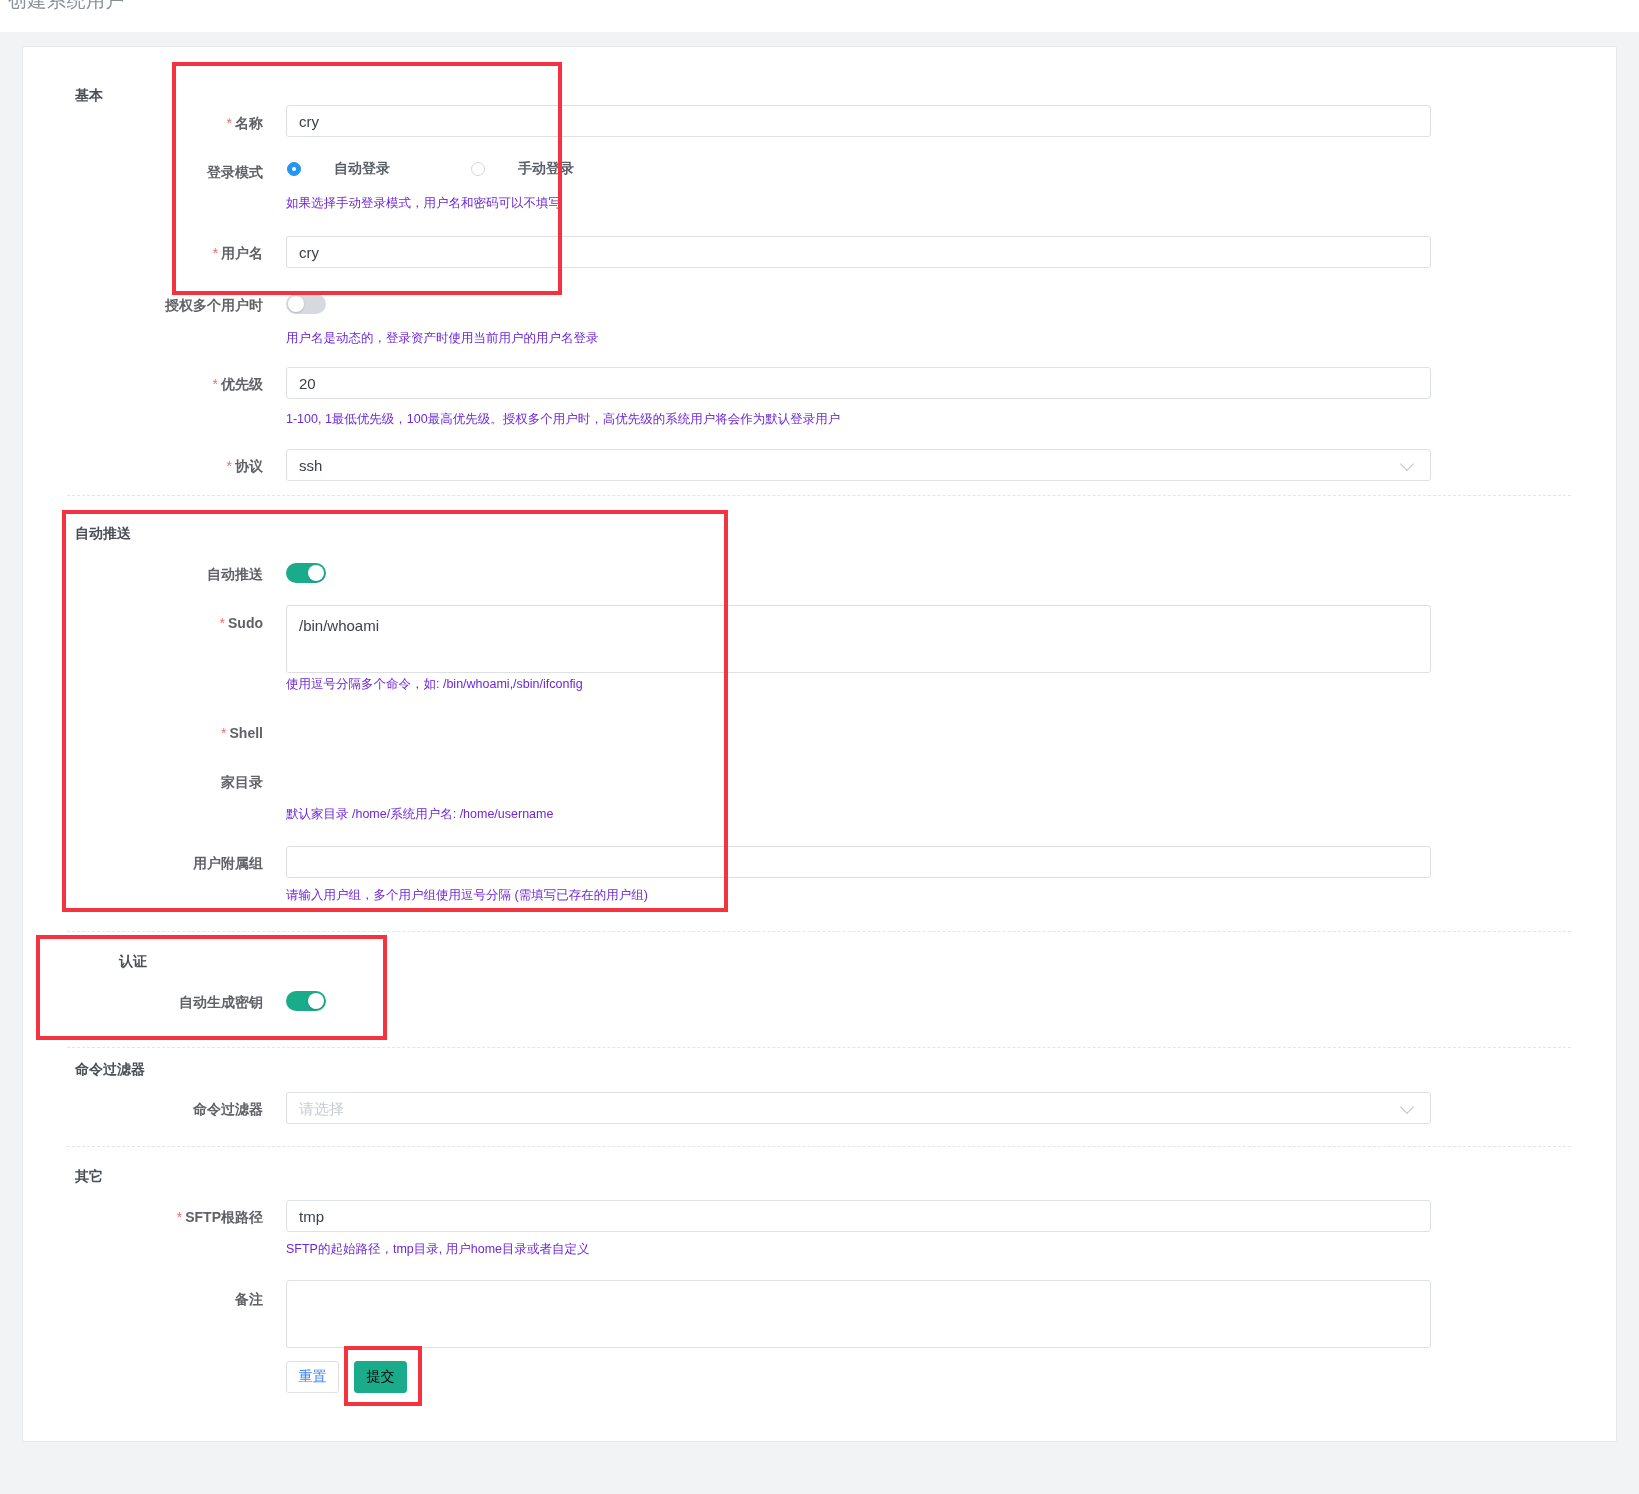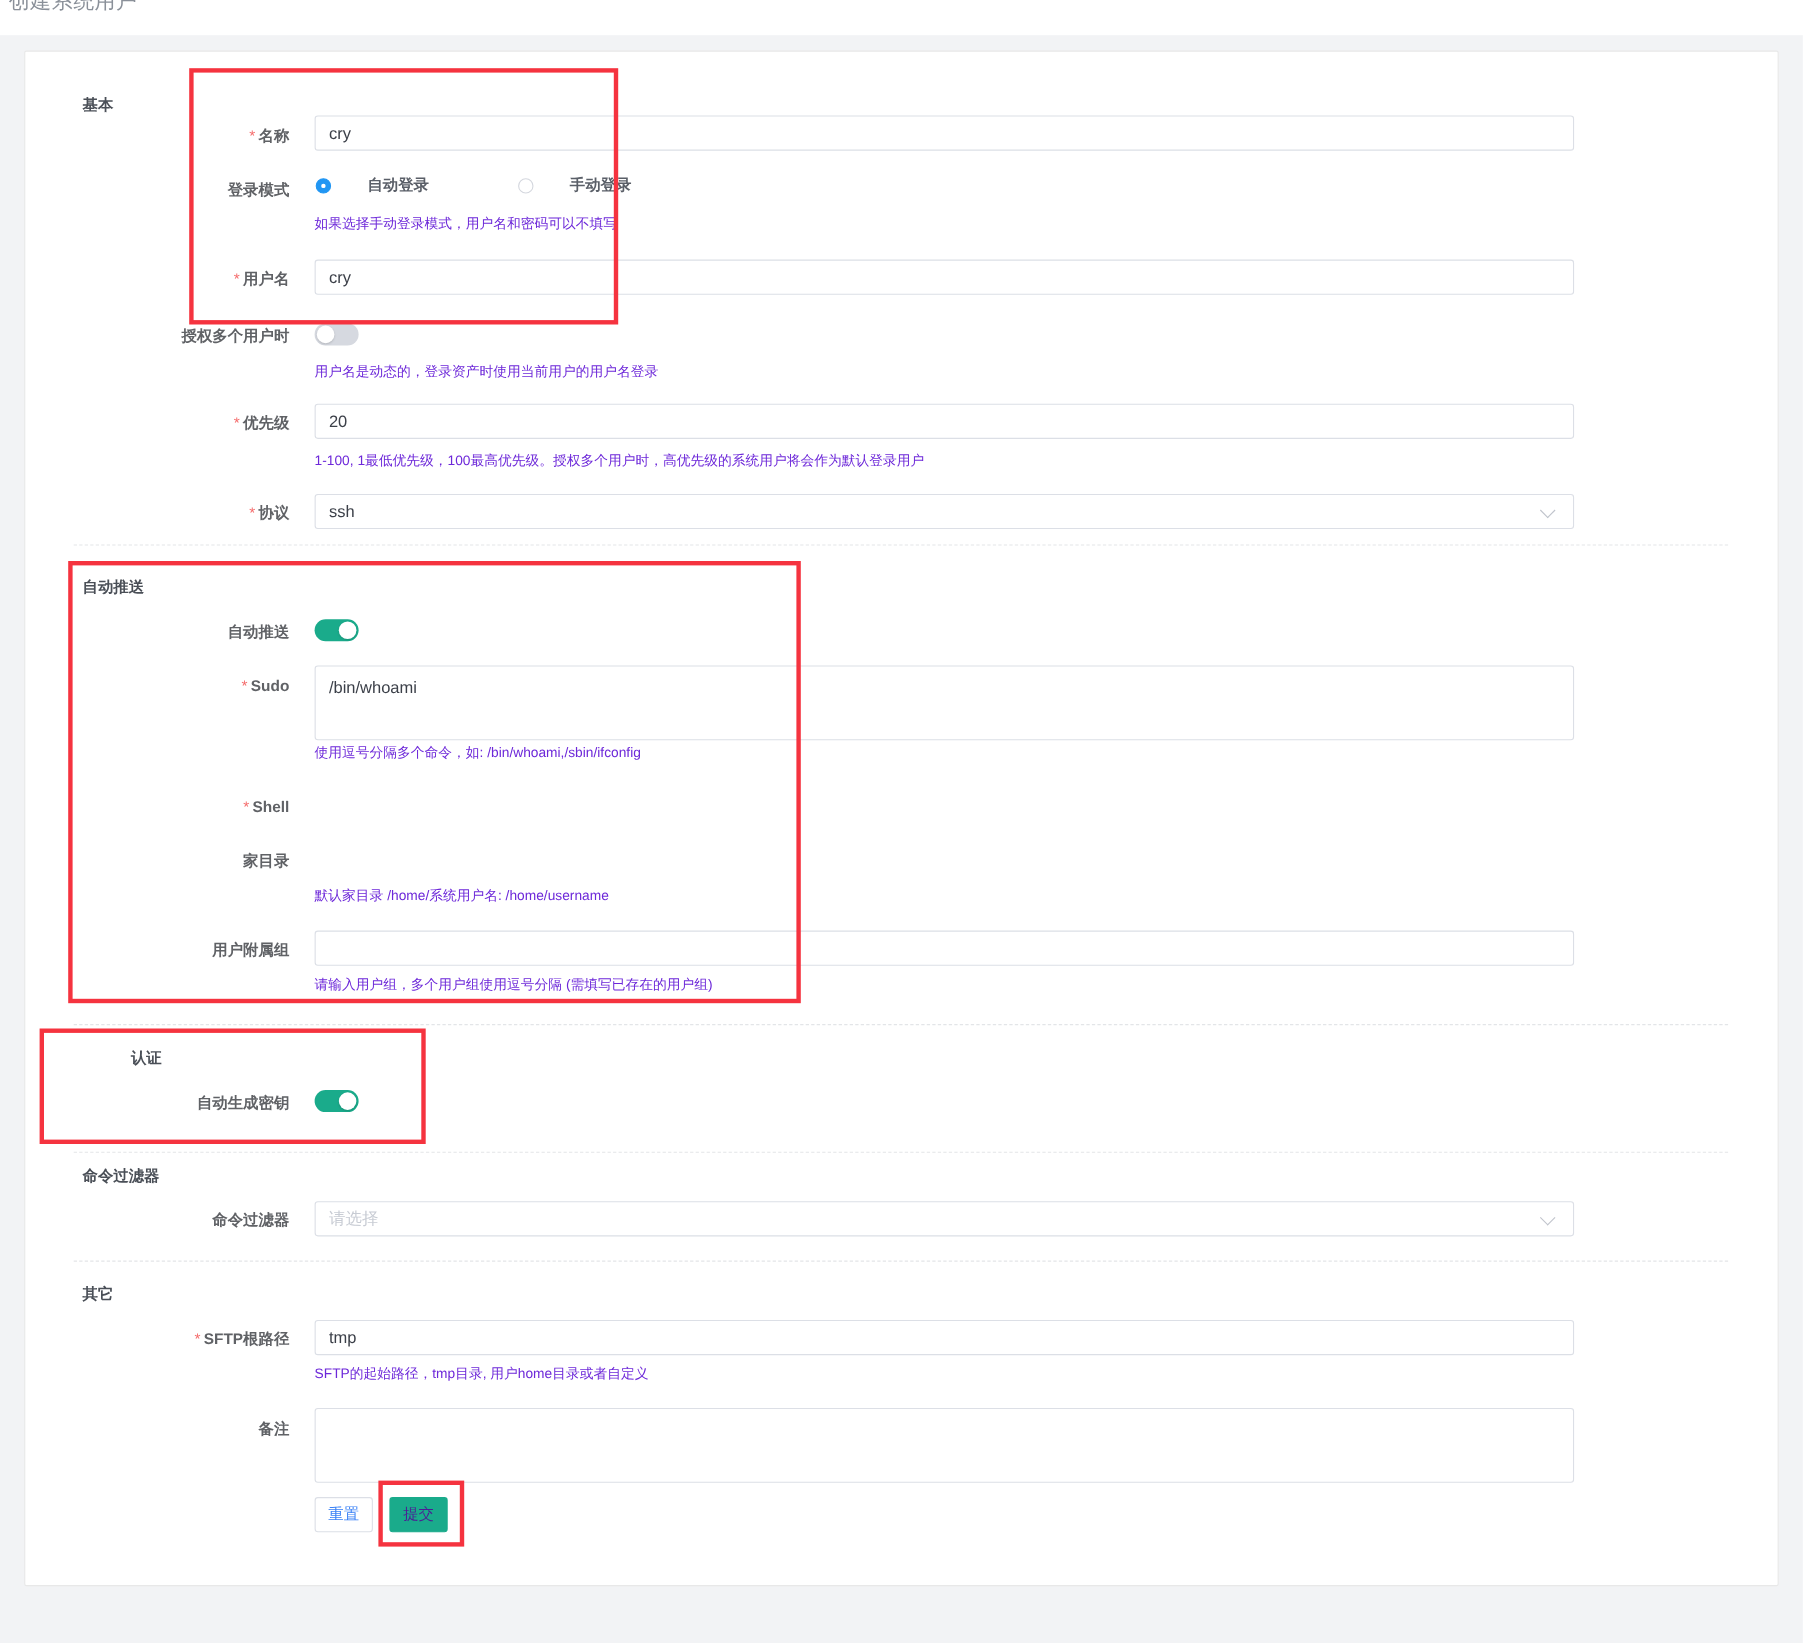--- a/index.html
+++ b/index.html
@@ -137,21 +137,21 @@
     font-family: "Liberation Sans", "DejaVu Sans", sans-serif;
     font-size: 14px;
     border-radius: 3px;
     cursor: pointer;
     display: flex; align-items: center; justify-content: center;
   }
   .btn-reset {
     background: #fff; border: 1px solid #dcdfe6; color: #3b82f6;
   }
   .btn-submit {
-    background: #1aab8b; border: 1px solid #1aab8b; color: #4c1d95;
+    background: #1aab8b; border: 1px solid #1aab8b; color: #000000;
   }
 
   
   .redbox {
     position: absolute;
     border: 4px solid #f5333f;
     pointer-events: none;
     z-index: 50;
   }
 </style>

